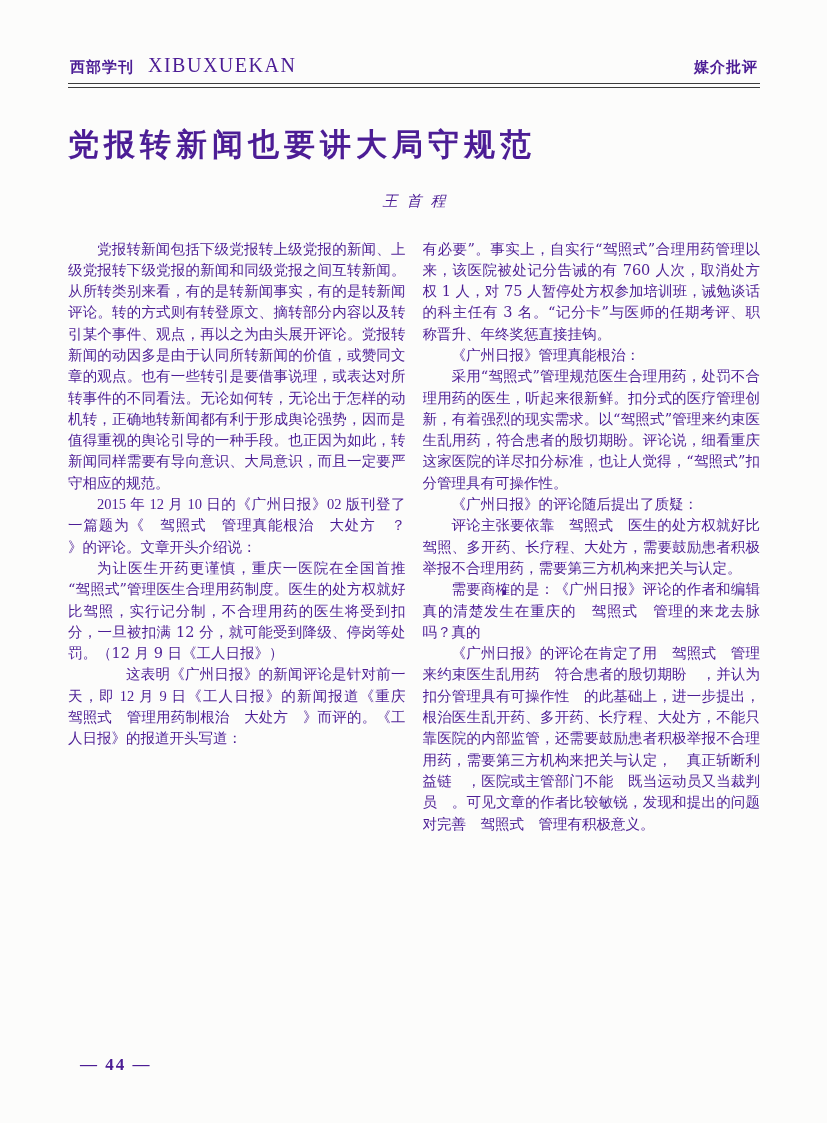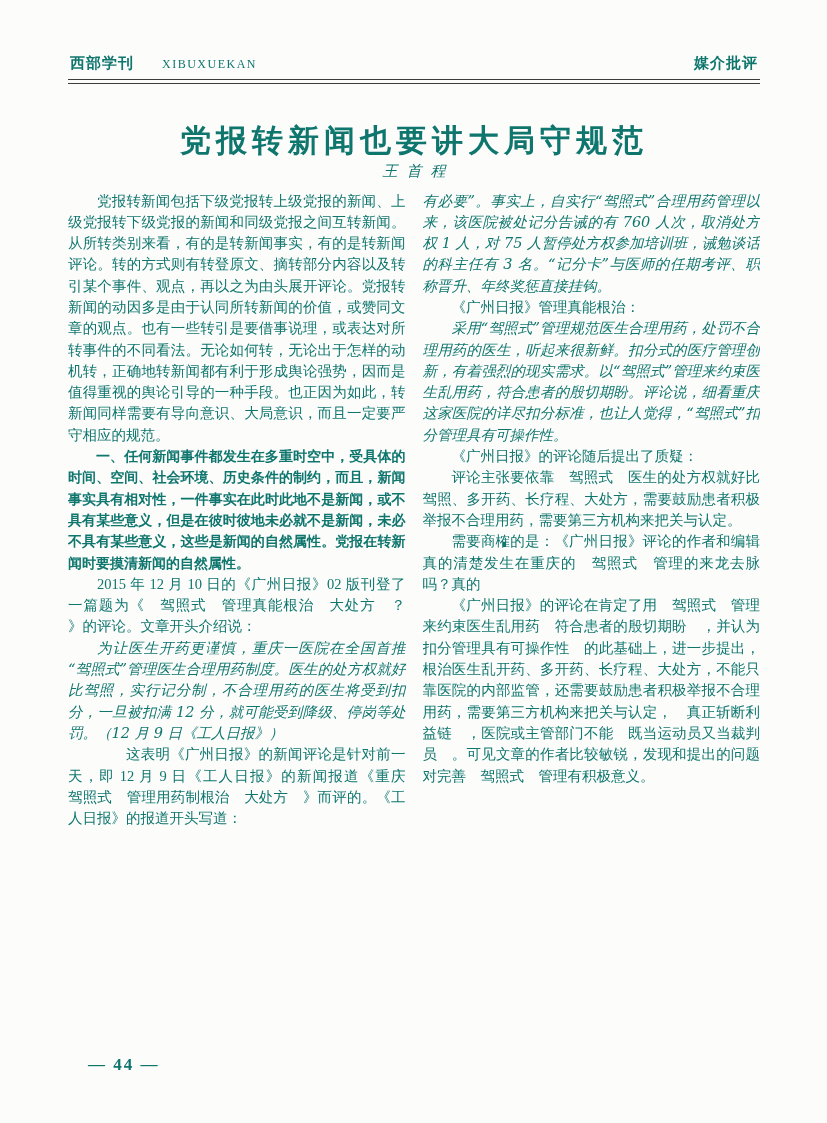--- a/index.html
+++ b/index.html
@@ -2,21 +2,21 @@
 <html lang="zh"><head>
 <meta charset="utf-8">
 <style>
   html, body { margin: 0; padding: 0; background: #e9e9e7; }
   .page {
     position: relative;
     width: 827px;
     height: 1123px;
     margin: 0 auto;
     background: #fcfcfb;
-    color: #0f766e;
+    color: #4c1d95;
     font-family: "Liberation Serif", "DejaVu Serif", serif;
     box-sizing: border-box;
     padding: 54px 67px 0 68px;
     overflow: hidden;
   }
   
   .hdr {
     display: flex;
     align-items: baseline;
     justify-content: space-between;
@@ -25,54 +25,54 @@
   }
   .hdr-left { display: flex; align-items: baseline; gap: 14px; }
   .journal-cn {
     font-family: "Liberation Sans", "DejaVu Sans", sans-serif;
     font-weight: 700;
     letter-spacing: 1px;
   }
   .journal-en {
     font-family: "Liberation Serif", serif;
     letter-spacing: 1.5px;
-    font-size: 12px;
-    margin-left: 14px;
+    font-size: 20px;
   }
   .section-label {
     font-family: "Liberation Sans", "DejaVu Sans", sans-serif;
     font-weight: 700;
     letter-spacing: 1px;
   }
   .double-rule {
     height: 2.5px;
     border-top: 1.2px solid #3c3c3c;
     border-bottom: 1.2px solid #3c3c3c;
   }
   
   .title {
     margin: 36px 0 0 0;
-    text-align: center;
+    text-align: left;
     font-size: 31px;
     font-weight: 600;
     letter-spacing: 5px;
     font-family: "Liberation Serif", "DejaVu Serif", serif;
   }
   .author {
+    margin-top: 26px;
     text-align: center;
     font-size: 15px;
     font-style: italic;
     letter-spacing: 9px;
     text-indent: 9px;
   }
   
   .columns {
     display: flex;
     gap: 17px;
-    margin-top: 10px;
+    margin-top: 28px;
     height: 800px;
   }
   .col {
     flex: 1 1 0;
     overflow: hidden;
   }
   .para {
     margin: 0;
     font-size: 14.5px;
     line-height: 21.3px;
@@ -80,27 +80,26 @@
     text-justify: inter-ideograph;
     text-indent: 2em;
     word-break: break-all;
   }
   .para.bold {
     font-family: "Liberation Sans", "DejaVu Sans", sans-serif;
     font-weight: 700;
     font-size: 14px;
   }
   .para.quote {
-    font-style: italic;
     font-family: "DejaVu Serif", "Liberation Serif", serif;
   }
   
   .footer {
     position: absolute;
-    left: 88px;
+    left: 80px;
     bottom: 48px;
     font-size: 17px;
     font-weight: 700;
     letter-spacing: 2px;
     font-family: "Liberation Serif", serif;
   }
 </style>
 </head>
 <body>
 
@@ -116,21 +115,20 @@
 
   <div class="double-rule"></div>
 
   <h1 class="title">党报转新闻也要讲大局守规范</h1>
 
   <div class="author">王首程</div>
 
   <main class="columns">
     <section class="col">
         <p class="para normal">党报转新闻包括下级党报转上级党报的新闻、上级党报转下级党报的新闻和同级党报之间互转新闻。从所转类别来看，有的是转新闻事实，有的是转新闻评论。转的方式则有转登原文、摘转部分内容以及转引某个事件、观点，再以之为由头展开评论。党报转新闻的动因多是由于认同所转新闻的价值，或赞同文章的观点。也有一些转引是要借事说理，或表达对所转事件的不同看法。无论如何转，无论出于怎样的动机转，正确地转新闻都有利于形成舆论强势，因而是值得重视的舆论引导的一种手段。也正因为如此，转新闻同样需要有导向意识、大局意识，而且一定要严守相应的规范。</p>
-        <p class="para bold">一、任何新闻事件都发生在多重时空中，受具体的时间、空间、社会环境、历史条件的制约，而且，新闻事实具有相对性，一件事实在此时此地不是新闻，或不具有某些意义，但是在彼时彼地未必就不是新闻，未必不具有某些意义，这些是新闻的自然属性。党报在转新闻时要摸清新闻的自然属性。</p>
         <p class="para normal">2015 年 12 月 10 日的《广州日报》02 版刊登了一篇题为《　驾照式　管理真能根治　大处方　？　》的评论。文章开头介绍说：</p>
         <p class="para quote">为让医生开药更谨慎，重庆一医院在全国首推“驾照式”管理医生合理用药制度。医生的处方权就好比驾照，实行记分制，不合理用药的医生将受到扣分，一旦被扣满 12 分，就可能受到降级、停岗等处罚。（12 月 9 日《工人日报》）</p>
         <p class="para normal" style="text-indent: 4em;">这表明《广州日报》的新闻评论是针对前一天，即 12 月 9 日《工人日报》的新闻报道《重庆　驾照式　管理用药制根治　大处方　》而评的。《工人日报》的报道开头写道：</p>
       </section>
     <section class="col">
         <p class="para quote" style="text-indent: 0px;">有必要”。事实上，自实行“驾照式”合理用药管理以来，该医院被处记分告诫的有 760 人次，取消处方权 1 人，对 75 人暂停处方权参加培训班，诫勉谈话的科主任有 3 名。“记分卡”与医师的任期考评、职称晋升、年终奖惩直接挂钩。</p>
         <p class="para normal">《广州日报》管理真能根治：</p>
         <p class="para quote">采用“驾照式”管理规范医生合理用药，处罚不合理用药的医生，听起来很新鲜。扣分式的医疗管理创新，有着强烈的现实需求。以“驾照式”管理来约束医生乱用药，符合患者的殷切期盼。评论说，细看重庆这家医院的详尽扣分标准，也让人觉得，“驾照式”扣分管理具有可操作性。</p>
         <p class="para normal">《广州日报》的评论随后提出了质疑：</p>
         <p class="para normal">评论主张要依靠　驾照式　医生的处方权就好比驾照、多开药、长疗程、大处方，需要鼓励患者积极举报不合理用药，需要第三方机构来把关与认定。</p>

